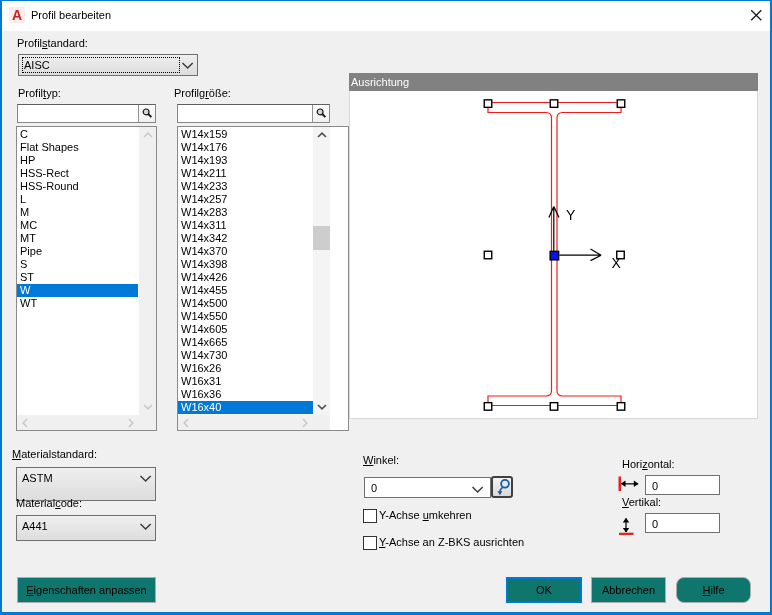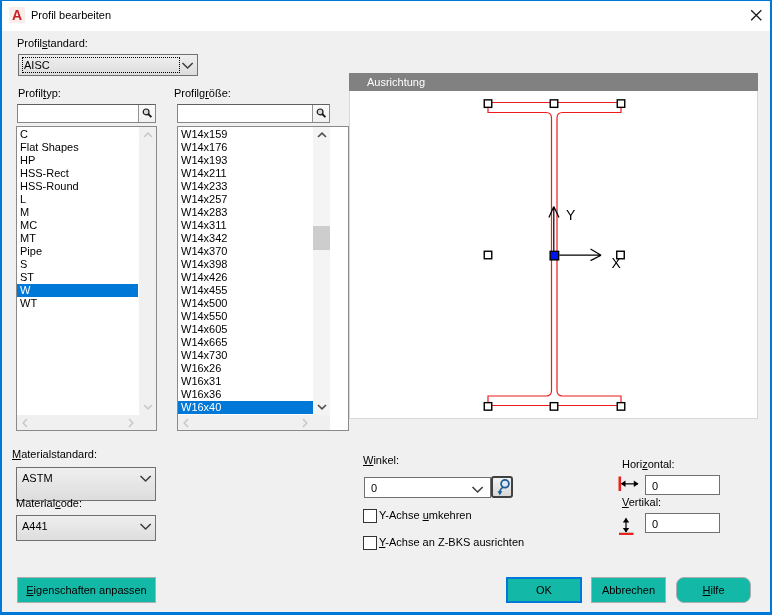--- a/index.html
+++ b/index.html
@@ -13,21 +13,21 @@
 #titletext{position:absolute;left:31px;top:9px;line-height:13px;}
 .lbl{position:absolute;white-space:nowrap;line-height:13px;}
 u{text-decoration:underline;}
 .combo{position:absolute;border:1px solid #707070;background:linear-gradient(#efefef,#ddd);}
 .combo .ct{position:absolute;left:5px;top:3px;line-height:14px;}
 .edit{position:absolute;border:1px solid #707070;background:#fff;}
 .list{position:absolute;border:1px solid #8a8a8a;background:#fff;}
 .row{height:13px;line-height:13px;padding-left:3px;white-space:nowrap;}
 .sel{background:#0078d7;color:#fff;}
 .sb{position:absolute;background:#f0f0f0;}
-.btn{position:absolute;border:1px solid #adadad;background:#14b8a6;text-align:center;}
+.btn{position:absolute;border:1px solid #adadad;background:#0f766e;text-align:center;}
 svg{position:absolute;left:0;top:0;}
 .abs{position:absolute;}
 </style>
 </head>
 <body>
 <div id="win">
  <div id="titlebar"></div>
  <div id="logo">A</div>
  <div id="titletext">Profil bearbeiten</div>
  <svg class="abs" style="left:750px;top:9px" width="13" height="13" viewBox="0 0 13 13">
@@ -139,21 +139,21 @@
    <div class="sb" style="left:0;top:288px;width:152px;height:15px;">
      <svg style="left:5px;top:3px" width="6" height="10" viewBox="0 0 6 10">
           <path d="M5 1 L1.2 5 L5 9" stroke="#c9c9c9" stroke-width="1.6" fill="none"></path>
         </svg>
      <svg style="left:124px;top:3px" width="6" height="10" viewBox="0 0 6 10">
           <path d="M1 1 L4.8 5 L1 9" stroke="#c9c9c9" stroke-width="1.6" fill="none"></path>
         </svg>
    </div>
  </div>
 
- <div class="abs" style="left:349px;top:73px;width:409px;height:18px;background:#818181;color:#fff;line-height:18px;padding-left:18px;">Ausrichtung</div>
+ <div class="abs" style="left:349px;top:73px;width:409px;height:18px;background:#818181;color:#fff;line-height:18px;padding-left:2px;">Ausrichtung</div>
  <div class="abs" id="panel" style="left:349px;top:91px;width:409px;height:328px;background:#fff;border:1px solid #d8d8d8;border-top:none;">
   <svg style="left:0;top:0" width="407" height="326" viewBox="0 0 407 326">
         <g transform="translate(0.5,1)">
 
     <path d="M137.5 10.5 H270.5 V20.5 H212 Q206.5 20.5 206.5 26 V298.5 Q206.5 304 212 304 H270.5 V313.5 H137.5 V304 H195.5 Q201 304 201 298.5 V26 Q201 20.5 195.5 20.5 H137.5 Z" fill="none" stroke="#ee1c1c" stroke-width="1.2"></path>
 
     <path d="M203.3 159 V114.5 M203.3 114.5 L198.4 125.6 M203.3 114.5 L208.5 125.6" fill="none" stroke="#000" stroke-width="1.2"></path>
     <path d="M208.8 163.2 H250.6 M250.6 163.2 L240 156.9 M250.6 163.2 L240 168.6" fill="none" stroke="#000" stroke-width="1.2"></path>
     <text x="215.5" y="128" font-size="14" fill="#000">Y</text>
     <text x="261" y="175.5" font-size="14" fill="#000">X</text>

